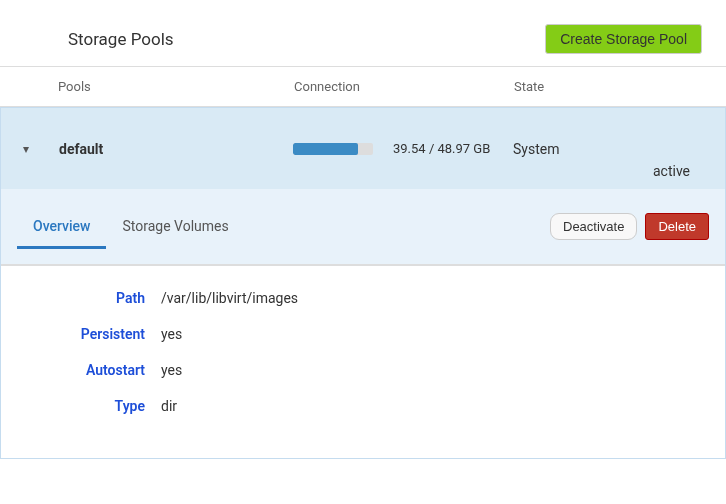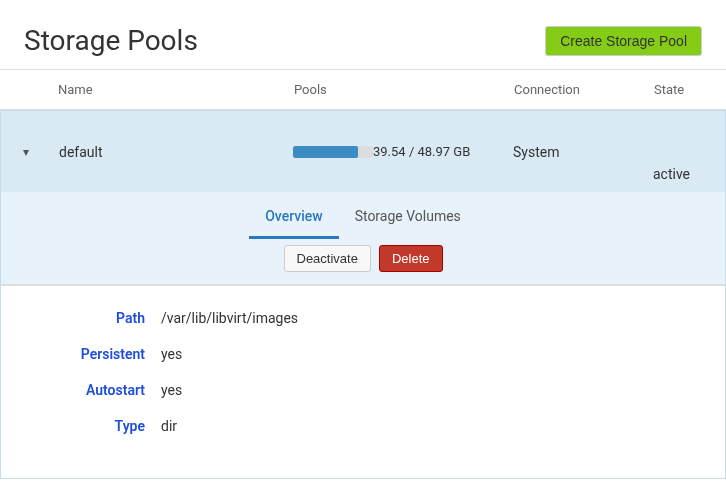--- a/index.html
+++ b/index.html
@@ -12,23 +12,24 @@
       min-height: 504px;
     }
     .page-header {
       padding: 24px 24px 12px 24px;
       border-bottom: 1px solid #ddd;
       display: flex;
       align-items: center;
       justify-content: space-between;
     }
     .page-title {
-      font-size: 28px;
+      font-size: 17px;
       font-weight: 400;
       color: #333;
+      margin-left: 44px;
     }
     .create-btn {
       padding: 6px 14px;
       border: 1px solid #ccc;
       background: #84cc16;
       border-radius: 3px;
       cursor: pointer;
       font-size: 14px;
       color: #333;
     }
@@ -59,27 +60,27 @@
       display: flex;
       align-items: center;
       justify-content: center;
       cursor: pointer;
     }
     .chevron-icon {
       font-size: 12px;
       color: #555;
     }
     .pool-name {
-      font-weight: 400;
+      font-weight: 700;
       padding: 0 8px;
     }
     .pool-size-col {
       display: flex;
       align-items: center;
-      gap: 0;
+      gap: 20px;
       padding: 0 8px;
     }
     .progress-bar-bg {
       width: 80px;
       height: 12px;
       background: #ddd;
       border-radius: 2px;
       overflow: hidden;
       flex-shrink: 0;
     }
@@ -98,24 +99,23 @@
     }
     .pool-state {
       padding: 0 8px;
       color: #333;
       margin-top: 45px;
     }
     .tabs-row {
       display: flex;
       align-items: center;
       border-bottom: 2px solid #ddd;
-      padding: 4px 16px;
+      padding: 16px 16px;
       background: #e8f2fa;
       justify-content: space-between;
-      flex-direction: column;
     }
     .tabs-left {
       display: flex;
     }
     .tab {
       padding: 12px 16px;
       cursor: pointer;
       font-size: 14px;
       color: #555;
       border-bottom: 3px solid transparent;
@@ -128,21 +128,21 @@
     }
     .tabs-actions {
       display: flex;
       gap: 8px;
       padding: 8px 0;
     }
     .deactivate-btn {
       padding: 5px 12px;
       border: 1px solid #ccc;
       background: #f8f8f8;
-      border-radius: 3px;
+      border-radius: 9px;
       cursor: pointer;
       font-size: 13px;
       color: #333;
     }
     .delete-btn {
       padding: 5px 12px;
       border: 1px solid #a00;
       background: #c0392b;
       border-radius: 3px;
       cursor: pointer;
@@ -173,21 +173,20 @@
 </head>
 <body>
 
 <div class="page-header">
   <h1 class="page-title">Storage Pools</h1>
   <button class="create-btn">Create Storage Pool</button>
 </div>
 
 <div class="table-header">
   <div class="col"></div>
-  <div class="col">Name</div>
   <div class="col">Pools</div>
   <div class="col">Connection</div>
   <div class="col">State</div>
 </div>
 
 <div class="pool-row-container">
   <div class="pool-row">
     <div class="pool-toggle">
       <span class="chevron-icon">▾</span>
     </div>

